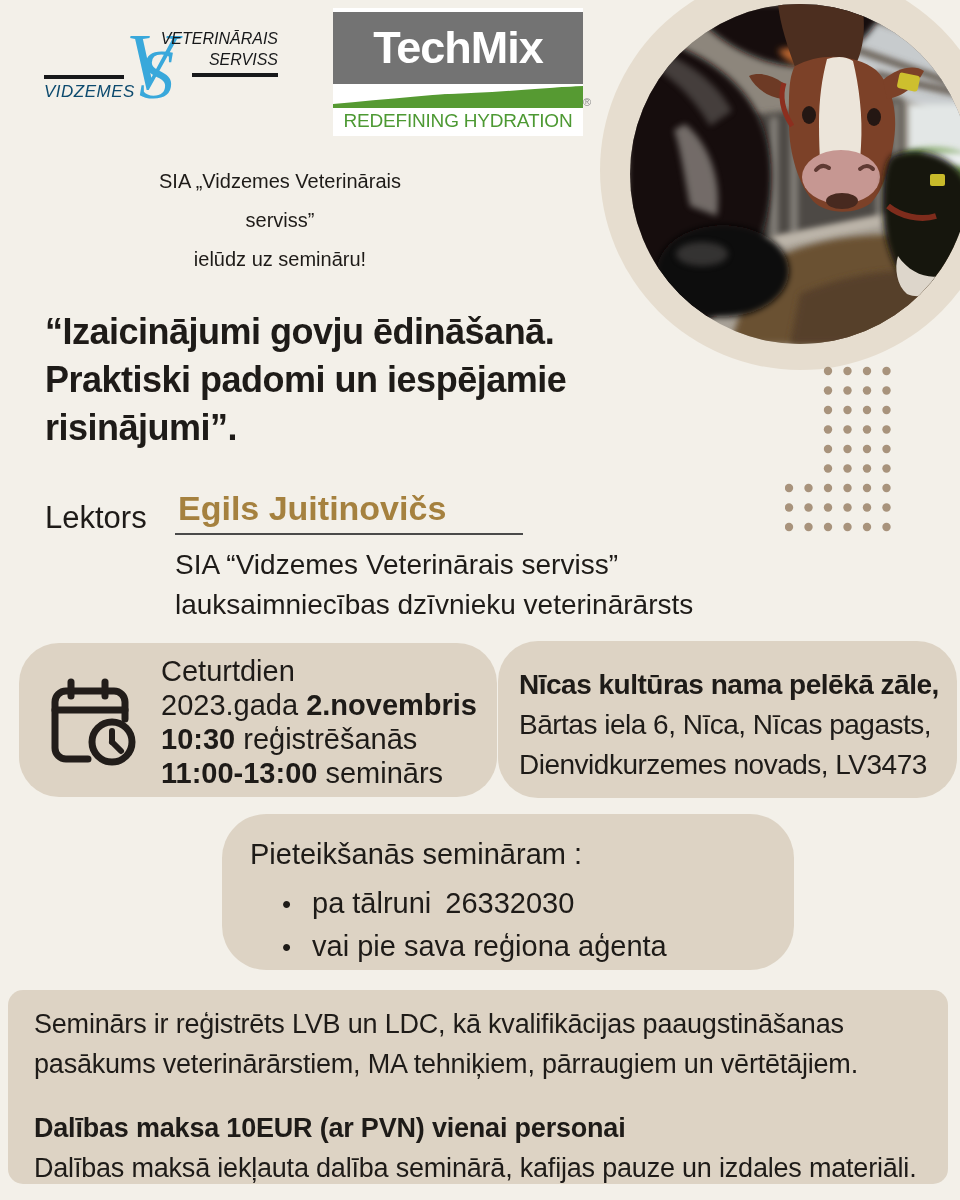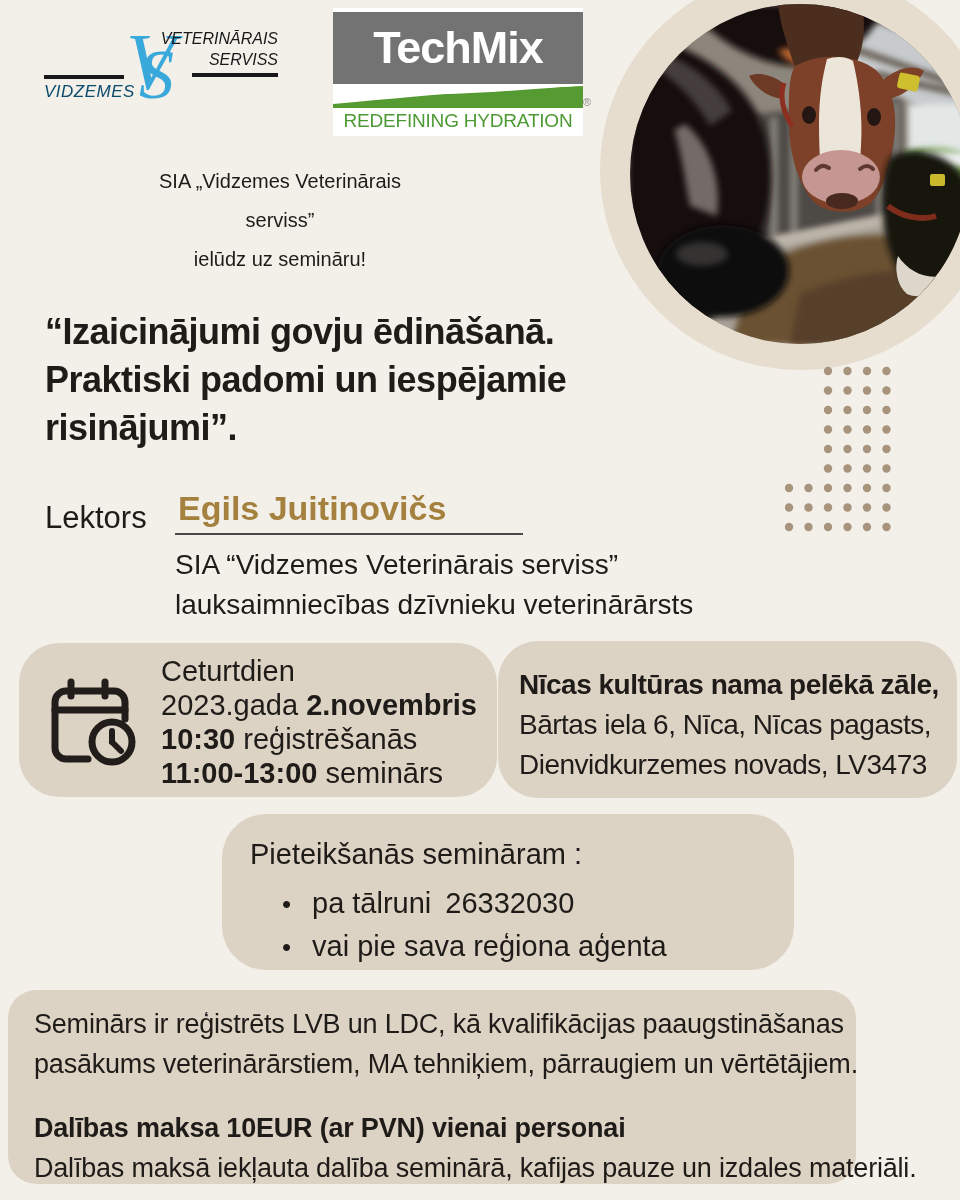--- a/index.html
+++ b/index.html
@@ -60,21 +60,21 @@
   .date-card{left:8px;top:643px;width:478px;height:154px;margin-left:11px;}
   .date-icon{position:absolute;left:22px;top:26px;}
   .date-text{position:absolute;left:142px;top:11px;font-size:29px;line-height:34px;}
   .venue-card{left:498px;top:641px;width:459px;height:157px;}
   .venue-text{position:absolute;left:21px;top:24px;font-size:28px;line-height:40px;letter-spacing:-.5px;}
   .signup-card{left:222px;top:814px;width:572px;height:156px;border-radius:44px;}
   .signup-heading{position:absolute;left:28px;top:24px;font-size:29px;}
   .signup-list{position:absolute;left:60px;top:68px;font-size:29px;line-height:42px;}
   .bullet{display:inline-block;width:30px;font-size:26px;}
   .phone{font-weight:400;margin-left:14px;}
-  .footer-card{left:8px;top:990px;width:848px;height:194px;border-radius:28px;}
+  .footer-card{left:8px;top:990px;width:940px;height:194px;border-radius:15px;}
   .footer-inner{position:absolute;left:26px;top:14px;width:900px;font-size:27px;line-height:40px;letter-spacing:-.2px;}
   .footer-gap{height:24px;}
   .bold{font-weight:700;}
 </style>
 </head>
 <body>
 
 <div class="poster">
 
   <div class="abs photo-ring"></div>

